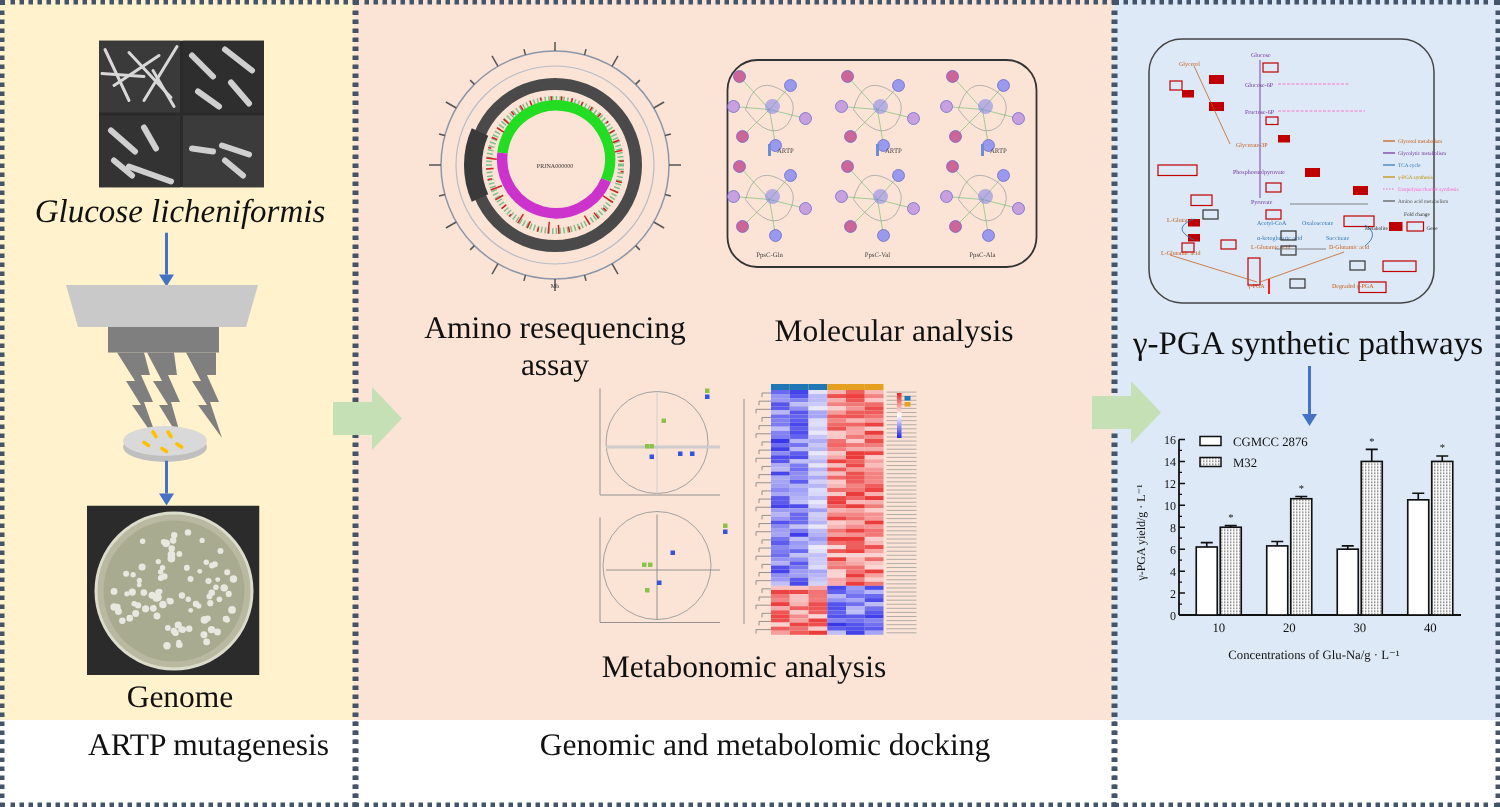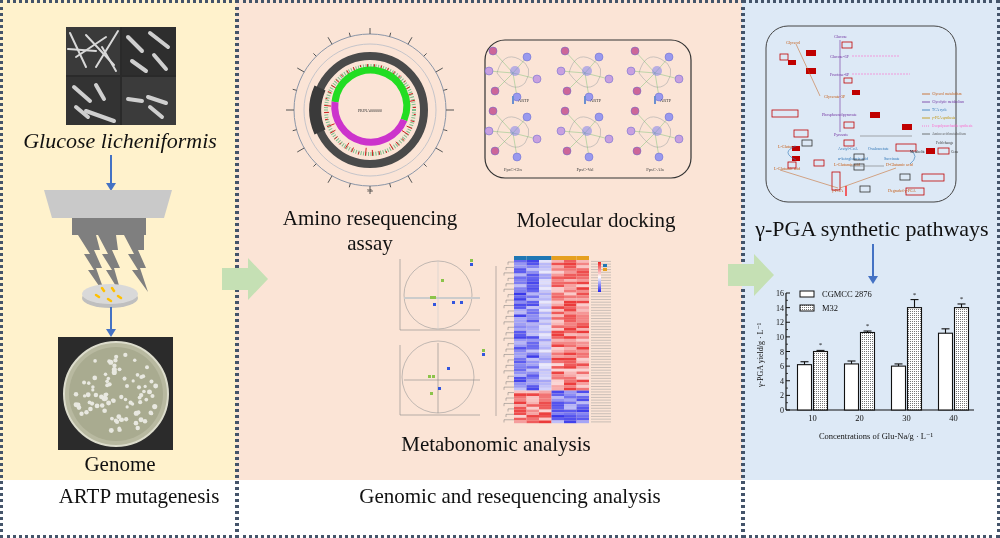--- a/index.html
+++ b/index.html
@@ -374,21 +374,21 @@
         <line x1="172" y1="95" x2="176" y2="119" stroke="#66bb66" stroke-width="0.4"></line>
         <circle cx="176" cy="119" r="4" fill="#9999ee" stroke="#6666cc" stroke-width="0.5"></circle>
         <line x1="172" y1="95" x2="148" y2="93" stroke="#66bb66" stroke-width="0.4"></line>
         <circle cx="148" cy="93" r="4" fill="#c8a0e0" stroke="#6666cc" stroke-width="0.5"></circle>
         <circle cx="174" cy="93" r="5" fill="#7777ee" opacity="0.5"></circle>
       </g>
     <text x="30" y="133" font-size="4.5" text-anchor="middle" fill="#444">PpsC-Gln</text>
     <text x="102" y="133" font-size="4.5" text-anchor="middle" fill="#444">PpsC-Val</text>
     <text x="172" y="133" font-size="4.5" text-anchor="middle" fill="#444">PpsC-Ala</text>
   </svg>
-  <div class="caption" style="left:260px;top:208px;width:200px;">Molecular docking</div>
+  <div class="caption" style="left:260px;top:208px;width:200px;">Molecular analysis</div>
 
   <svg style="position:absolute;left:154px;top:255px;" width="100" height="165" viewBox="0 0 100 165">
     <g stroke="#888" stroke-width="0.6" fill="none">
       <line x1="10" y1="4" x2="10" y2="75"></line>
         <line x1="10" y1="75" x2="90" y2="75"></line>
       <circle cx="48" cy="40" r="34" stroke="#999"></circle>
       <line x1="14" y1="43" x2="90" y2="43" stroke="#ccc" stroke-width="2"></line>
       <line x1="48" y1="6" x2="48" y2="75" stroke="#ccc"></line>
       <line x1="10" y1="90" x2="10" y2="160"></line>
         <line x1="10" y1="160" x2="90" y2="160"></line>
@@ -883,21 +883,21 @@
     <defs>
       <linearGradient id="hmgrad" x1="0" y1="0" x2="0" y2="1">
         <stop offset="0" stop-color="#ee2222"></stop>
           <stop offset="0.5" stop-color="#ffffff"></stop>
           <stop offset="1" stop-color="#2222ee"></stop>
       </linearGradient>
     </defs>
   </svg>
   <div class="caption" style="left:150px;top:432px;width:220px;">Metabonomic analysis</div>
 
-  <div class="footer-label">Genomic and resequencing analysis</div>
+  <div class="footer-label">Genomic and metabolomic docking</div>
   <div class="frame" style="left:0;top:0;width:508px;height:538px;"></div>
 </div>
 
 <div class="panel" id="p3">
   <div class="bg"></div>
 
   <svg style="position:absolute;left:18px;top:20px;" width="222" height="190" viewBox="0 0 222 190">
     <rect x="6" y="6" width="190" height="176" rx="22" fill="#dde9f6" stroke="#444" stroke-width="1"></rect>
     <g font-size="4" fill="#7030a0">
       <text x="74" y="18">Glucose</text>

